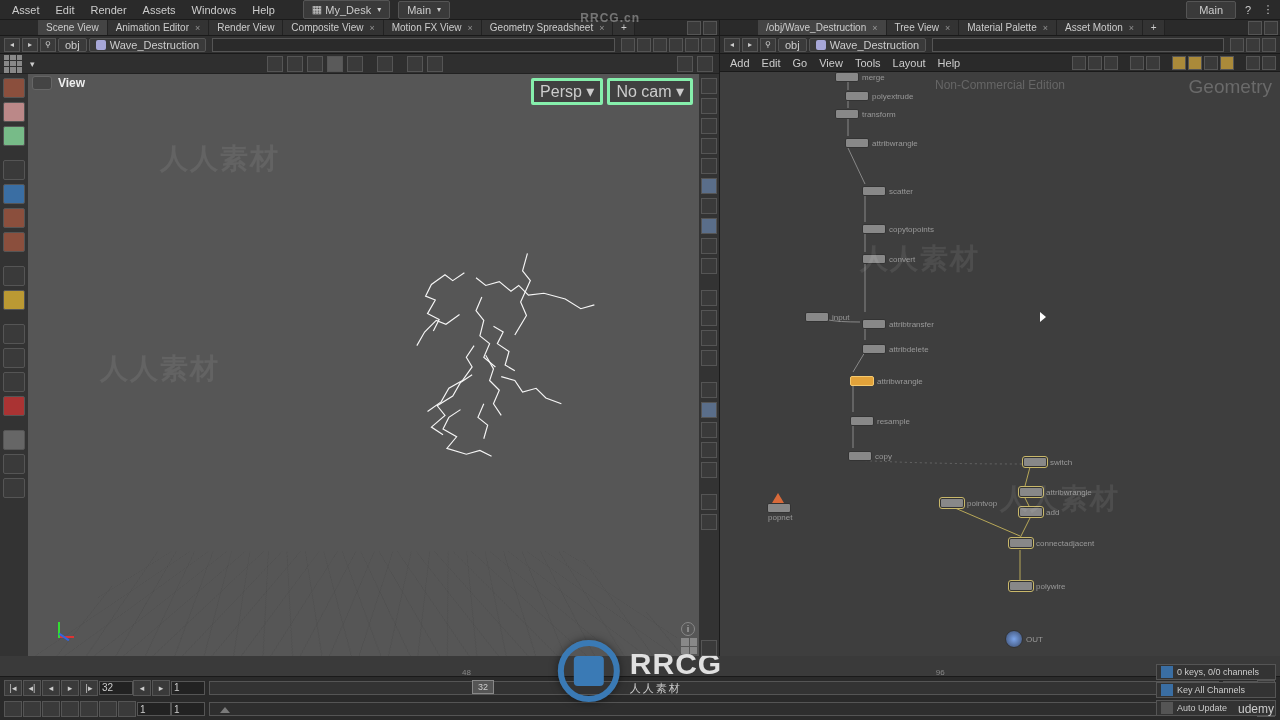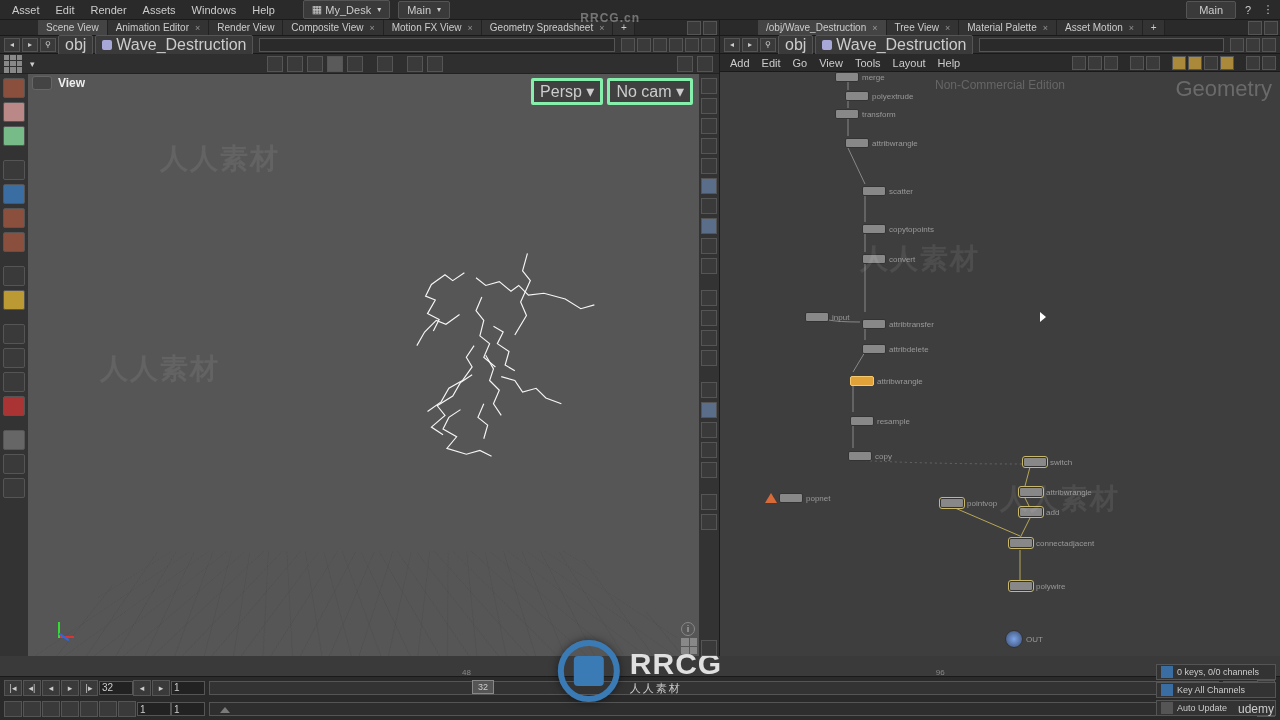--- a/index.html
+++ b/index.html
@@ -19,21 +19,21 @@
   .pane-tab { padding: 1px 8px; background: #333; border-right: 1px solid #222; font-size: 10px; display: flex; align-items: center; cursor: pointer; }
   .pane-tab.active { background: #444; margin-left: 38px; }
   .pane-tab .close { margin-left: 6px; opacity: .6; font-size: 9px; }
   .pane-tab.plus { width: 22px; justify-content: center; }
   .pane-tabs .right-icons { margin-left: auto; display: flex; align-items: center; padding: 0 2px; }
   .pane-tabs .right-icons .ib { width: 14px; height: 14px; margin-left: 2px; background: #3a3a3a; border: 1px solid #555; }
 
   
   .pathbar { height: 18px; background: #303030; display: flex; align-items: center; padding: 0 4px; border-bottom: 1px solid #1a1a1a; }
   .pathbar .navbtn { width: 16px; height: 14px; margin-right: 2px; background: #3a3a3a; border: 1px solid #555; display: flex; align-items: center; justify-content: center; font-size: 8px; }
-  .pathbar .crumb { padding: 0 6px; background: #3a3a3a; border: 1px solid #555; margin-right: 2px; font-size: 16px; border-radius: 2px; }
+  .pathbar .crumb { padding: 0 6px; background: #3a3a3a; border: 1px solid #555; margin-right: 2px; font-size: 11px; border-radius: 2px; }
   .pathbar .crumb.geo { display: flex; align-items: center; }
   .pathbar .crumb.geo .icon { width: 10px; height: 10px; background: #a7a7d8; border-radius: 2px; margin-right: 4px; }
   .pathbar .tail-icons { margin-left: auto; display: flex; }
   .pathbar .tail-icons .ib { width: 14px; height: 14px; margin-left: 2px; background: #3a3a3a; border: 1px solid #555; }
   .pathbar .field { flex: 1; background: #2a2a2a; border: 1px solid #555; height: 14px; margin: 0 4px; }
 
   
   .mainarea { display: flex; height: calc(720px - 20px - 64px); }
   .leftpane { width: 720px; display: flex; flex-direction: column; border-right: 1px solid #1a1a1a; }
   .rightpane { flex: 1; display: flex; flex-direction: column; }
@@ -86,21 +86,21 @@
 
   
   .ne-menubar { height: 18px; background: #2a2a2a; display: flex; align-items: center; padding: 0 4px; border-bottom: 1px solid #1a1a1a; }
   .ne-menubar .mi { padding: 0 6px; cursor: pointer; font-size: 11px; }
   .ne-menubar .spacer { flex: 1; }
   .ne-menubar .tb { width: 14px; height: 14px; margin-left: 2px; border: 1px solid #555; background: #3a3a3a; }
   .ne-menubar .tb.y { background: #aa8a3a; }
 
   .ne-canvas { flex: 1; position: relative; background: #3e3e3e; overflow: hidden; }
   .ne-edition { position: absolute; top: 6px; left: 50%; transform: translateX(-50%); color: #666; font-size: 12px; }
-  .ne-context { position: absolute; top: 4px; right: 8px; color: #6a6a6a; font-size: 22px; font-weight: 500; }
+  .ne-context { position: absolute; top: 4px; right: 8px; color: #6a6a6a; font-size: 19px; font-weight: 500; }
   .ne-cursor { position: absolute; width: 10px; height: 12px; }
   .ne-cursor::before { content: ''; position: absolute; border-left: 6px solid #fff; border-top: 5px solid transparent; border-bottom: 5px solid transparent; }
 
   .node { position: absolute; display: flex; align-items: center; }
   .node .body { width: 24px; height: 10px; background: #888; border: 1px solid #333; border-radius: 2px; }
   .node .label { font-size: 8px; color: #999; margin-left: 3px; white-space: nowrap; }
   .node.sel .body { background: #e2a23a; border-color: #f5c96e; }
   .node.out .body { outline: 1px solid #c9b86a; }
   .node.blue .body { background: radial-gradient(circle at 50% 50%, #7aa3e8, #3a4a6a); border-radius: 50%; width: 18px; height: 18px; }
   .node.warn::before { content: ''; width: 0; height: 0; border-left: 6px solid transparent; border-right: 6px solid transparent; border-bottom: 10px solid #d86a3a; margin-right: 2px; }
@@ -473,21 +473,21 @@
             <span class="label">attribwrangle</span>
           </div>
           <div class="node" style="left: 130px; top: 344px;">
             <div class="body"></div>
             <span class="label">resample</span>
           </div>
           <div class="node" style="left: 128px; top: 379px;">
             <div class="body"></div>
             <span class="label">copy</span>
           </div>
-          <div class="node warn" style="left: 45px; top: 421px;">
+          <div class="node warn" style="left: 45px; top: 421px; flex-direction: column;">
             <div class="body"></div>
             <span class="label">popnet</span>
           </div>
           <div class="node out" style="left: 220px; top: 426px;">
             <div class="body"></div>
             <span class="label">pointvop</span>
           </div>
           <div class="node out" style="left: 303px; top: 385px;">
             <div class="body"></div>
             <span class="label">switch</span>

